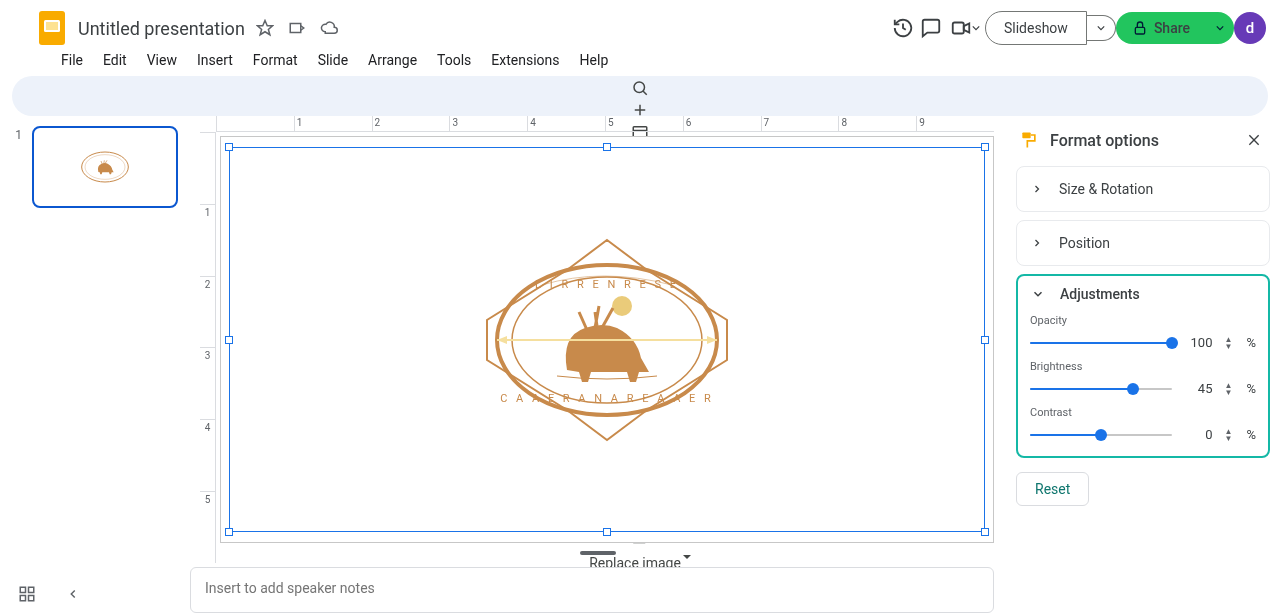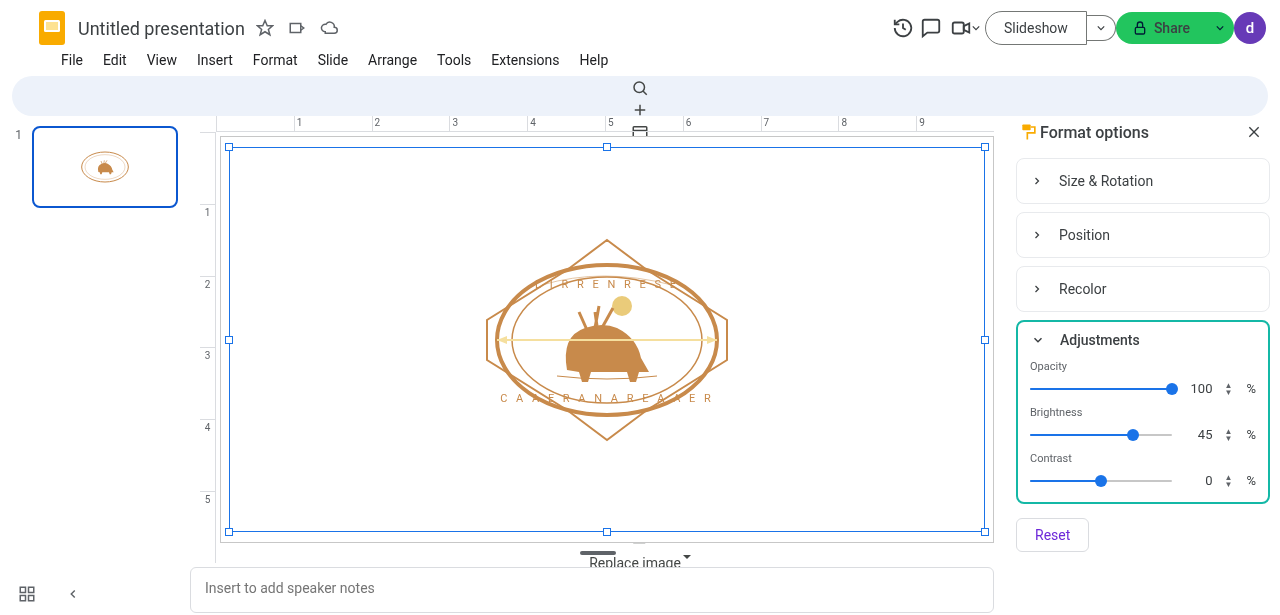--- a/index.html
+++ b/index.html
@@ -70,21 +70,21 @@
   .notes {
     position:absolute; left:0; right:12px; bottom:0; height:46px;
     border:1px solid #dadce0; border-radius:6px; margin-left:0;
     padding:12px 14px; color:#757575; font-size:14px; background:#fff;
   }
 
   
   .fmt {
     width:274px; height:100%; padding:0 8px 0 8px; display:flex; flex-direction:column;
   }
-  .fmt-head { display:flex; align-items:center; padding:4px 6px 14px 4px; }
+  .fmt-head { display:flex; align-items:center; gap:10px; padding:12px 6px 14px 4px; }
   .fmt-head .ico { width:22px; height:22px; color:#f9ab00; display:flex; align-items:center; justify-content:center; }
   .fmt-head .txt { font-size:16px; font-weight:500; color:#3c4043; }
   .fmt-head .close { margin-left:auto; cursor:pointer; color:#3c4043; font-size:18px; padding:4px; }
 
   .fmt-section { border:1px solid #e8eaed; border-radius:8px; margin:0 2px 8px 2px; background:#fff; }
   .fmt-row { display:flex; align-items:center; gap:14px; padding:14px 12px; cursor:pointer; font-size:14px; color:#3c4043; }
   .chev { width:16px; height:16px; display:flex; align-items:center; justify-content:center; color:#3c4043; }
 
   .adjust-box { border:2px solid #14b8a6; border-radius:8px; padding:10px 12px 14px 12px; margin:0 2px 10px 2px; }
   .adjust-box .hdr { display:flex; align-items:center; gap:14px; font-size:14px; font-weight:500; margin-bottom:12px; }
@@ -92,21 +92,21 @@
   .adj-label { font-size:11px; color:#5f6368; margin-bottom:8px; }
   .adj-ctrl { display:flex; align-items:center; gap:12px; }
   .slider { position:relative; flex:1; height:14px; }
   .track { position:absolute; top:6px; left:0; right:0; height:2px; background:#c7c7c7; border-radius:1px; }
   .fill  { position:absolute; top:6px; left:0; height:2px; background:#1a73e8; border-radius:1px; }
   .knob  { position:absolute; top:1px; width:12px; height:12px; border-radius:50%; background:#1a73e8; }
   .adj-val { width:28px; text-align:right; font-size:13px; color:#3c4043; }
   .step-ico { width:10px; height:14px; display:flex; flex-direction:column; color:#5f6368; font-size:8px; line-height:7px; }
   .pct { font-size:13px; color:#3c4043; }
 
-  .reset { border:1px solid #dadce0; border-radius:6px; padding:8px 18px; font-size:14px; color:#6d28d9; background:#fff; cursor:pointer; width:fit-content; margin:4px 2px; }
+  .reset { border:1px solid #dadce0; border-radius:6px; padding:8px 18px; font-size:14px; color:#0f766e; background:#fff; cursor:pointer; width:fit-content; margin:4px 2px; }
 
   
   .bottom { position:absolute; left:14px; bottom:8px; display:flex; gap:20px; color:#5f6368; }
   .bottom .bico { width:26px; height:26px; display:flex; align-items:center; justify-content:center; cursor:pointer; }
 
   svg { display:block; }
 </style>
 </head>
 <body>
 
@@ -470,30 +470,20 @@
     <div class="fmt-section">
       <div class="fmt-row">
         <span class="chev">
             <svg width="12" height="12" viewBox="0 0 24 24" fill="none" stroke="#3c4043" stroke-width="2.5">
               <polyline points="9 6 15 12 9 18"></polyline>
             </svg>
           </span>
         <span>Position</span>
       </div>
     </div>
-    <div class="fmt-section">
-      <div class="fmt-row">
-        <span class="chev">
-            <svg width="12" height="12" viewBox="0 0 24 24" fill="none" stroke="#3c4043" stroke-width="2.5">
-              <polyline points="9 6 15 12 9 18"></polyline>
-            </svg>
-          </span>
-        <span>Recolor</span>
-      </div>
-    </div>
 
     <div class="adjust-box">
       <div class="hdr">
         <span class="chev">
             <svg width="14" height="14" viewBox="0 0 24 24" fill="none" stroke="#3c4043" stroke-width="2.5">
               <polyline points="6 9 12 15 18 9"></polyline>
             </svg>
           </span>
         <span>Adjustments</span>
       </div>

